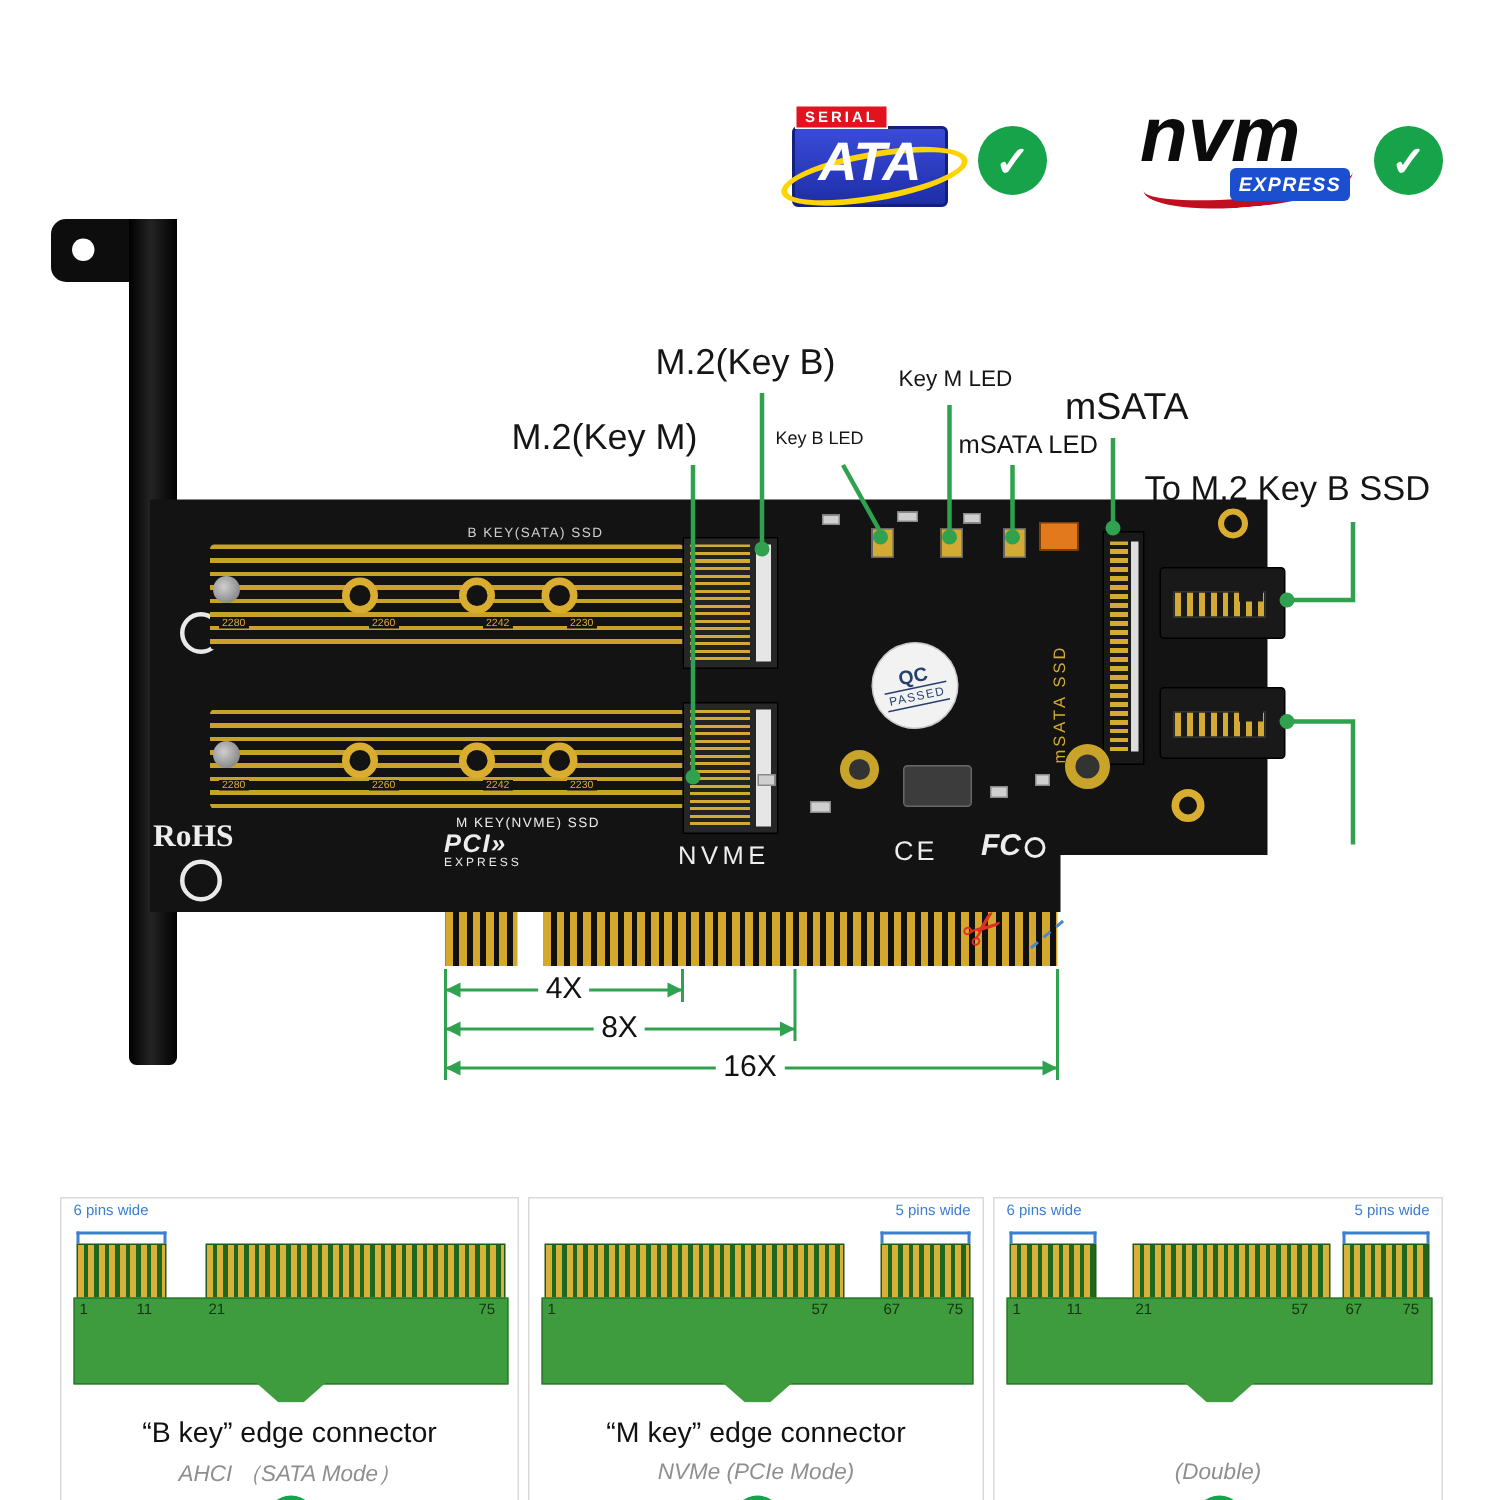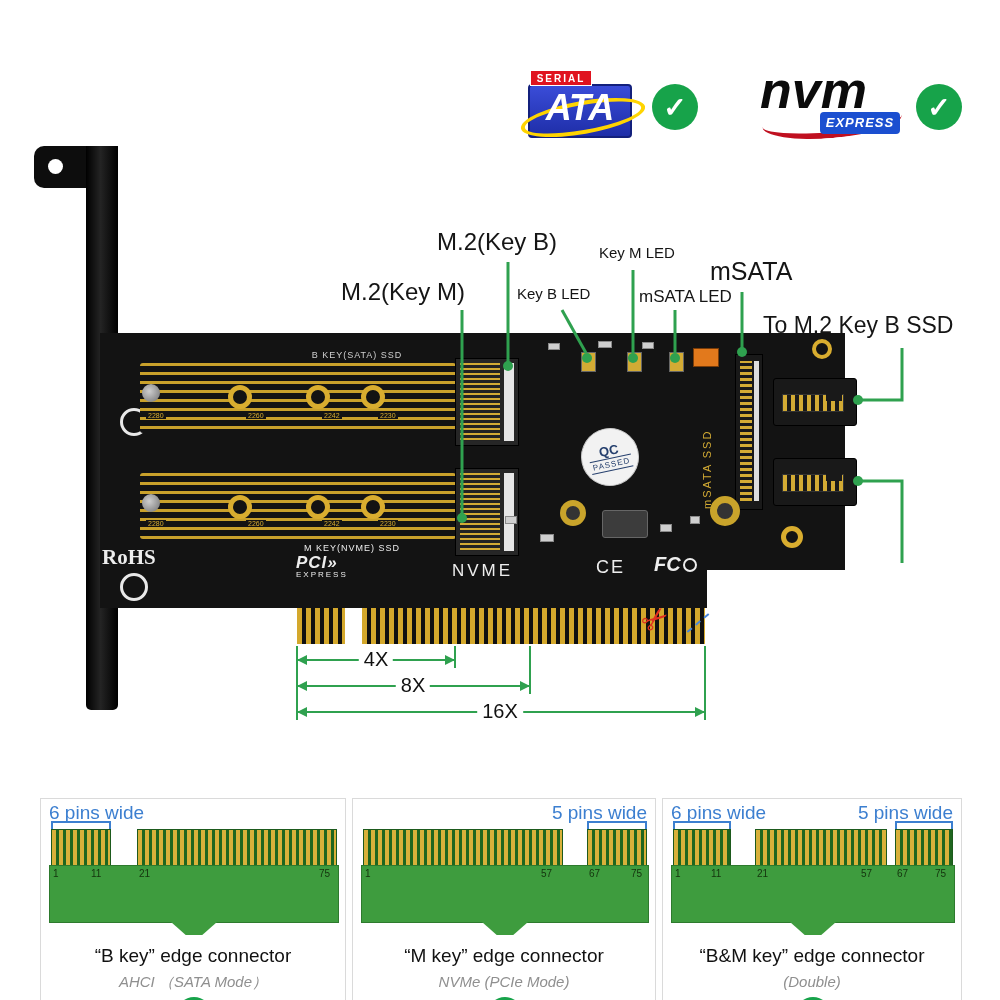--- a/index.html
+++ b/index.html
@@ -6,21 +6,21 @@
   #stage{position:relative;width:1000px;height:1000px;background:#fff;
          font-family:"Liberation Sans",sans-serif;overflow:hidden;margin-top:48px;}
   .abs{position:absolute;}
   .check{position:absolute;background:#17a34a;border-radius:50%;color:#fff;
          display:flex;align-items:center;justify-content:center;font-weight:bold;}
   .donut{position:absolute;border-radius:50%;background:#131313;}
   .callout{position:absolute;color:#151515;white-space:nowrap;}
   .dimlbl{position:absolute;background:#fff;padding:0 5px;font-size:20px;color:#111;
           transform:translate(-50%,-52%);}
   .panel{position:absolute;top:750px;height:238px;border:1px solid #dadada;background:#fff;box-sizing:border-box;}
-  .pwl{position:absolute;top:3px;font-size:19px;color:#3c7fd0;white-space:nowrap;}
+  .pwl{position:absolute;top:3px;font-size:10px;color:#3c7fd0;white-space:nowrap;}
   .pbracket{position:absolute;top:22px;height:8px;border-top:2px solid #3c7fd0;
             border-left:2px solid #3c7fd0;border-right:2px solid #3c7fd0;box-sizing:border-box;}
   .pins{position:absolute;top:30px;height:37px;
         background:repeating-linear-gradient(90deg,#d8b13a 0 4px,#1f661f 4px 7px);
         border:1px solid #1d5a1d;box-sizing:border-box;}
   .pbody{position:absolute;top:66px;height:58px;background:#3e9c3e;border:1px solid #2d7a2d;box-sizing:border-box;}
   .pnum{position:absolute;top:69px;font-size:10px;color:#14330d;}
   .ptab{position:absolute;top:123px;width:46px;height:13px;background:#3e9c3e;
         clip-path:polygon(0 0,100% 0,68% 100%,32% 100%);}
   .ptitle{position:absolute;top:146px;width:100%;text-align:center;font-size:19px;color:#111;}
@@ -183,21 +183,21 @@
       <polygon points="455,612 445,607 445,617"></polygon>
       <polygon points="297,638 307,633 307,643"></polygon>
       <polygon points="530,638 520,633 520,643"></polygon>
       <polygon points="297,664 307,659 307,669"></polygon>
       <polygon points="705,664 695,659 695,669"></polygon>
     </g>
   </svg>
 
   <div class="callout" style="left:437px;top:180px;font-size:24px;">M.2(Key B)</div>
   <div class="callout" style="left:341px;top:230px;font-size:24px;">M.2(Key M)</div>
-  <div class="callout" style="left:517px;top:237px;font-size:15px;">Key B LED</div>
+  <div class="callout" style="left:517px;top:237px;font-size:12px;">Key B LED</div>
   <div class="callout" style="left:599px;top:196px;font-size:15px;">Key M LED</div>
   <div class="callout" style="left:639px;top:239px;font-size:17px;">mSATA LED</div>
   <div class="callout" style="left:710px;top:209px;font-size:25px;">mSATA</div>
   <div class="callout" style="left:763px;top:264px;font-size:23px;">To M.2 Key B SSD</div>
 
   <div class="dimlbl" style="left:376px;top:612px;">4X</div>
   <div class="dimlbl" style="left:413px;top:638px;">8X</div>
   <div class="dimlbl" style="left:500px;top:664px;">16X</div>
 
   <div class="abs" style="left:642px;top:552px;font-size:32px;color:#e03020;transform:rotate(-38deg);">✂</div>
@@ -250,21 +250,17 @@
     <div class="pins" style="left:92px;width:132px;"></div>
     <div class="pins" style="left:232px;width:58px;"></div>
     <div class="pbody" style="left:8px;width:284px;"></div>
     <div class="pnum" style="left:12px;">1</div>
     <div class="pnum" style="left:48px;">11</div>
     <div class="pnum" style="left:94px;">21</div>
     <div class="pnum" style="left:198px;">57</div>
     <div class="pnum" style="left:234px;">67</div>
     <div class="pnum" style="left:272px;">75</div>
     <div class="ptab" style="left:127px;"></div>
-    <div class="ptitle">
-      <span>“B&amp;M key”</span>
-      <span>edge connector</span>
-    </div>
     <div class="psub">(Double)</div>
     <div class="check" style="left:133px;top:198px;width:34px;height:34px;font-size:20px;">✓</div>
   </div>
 
 </div>
 
 </body></html>

